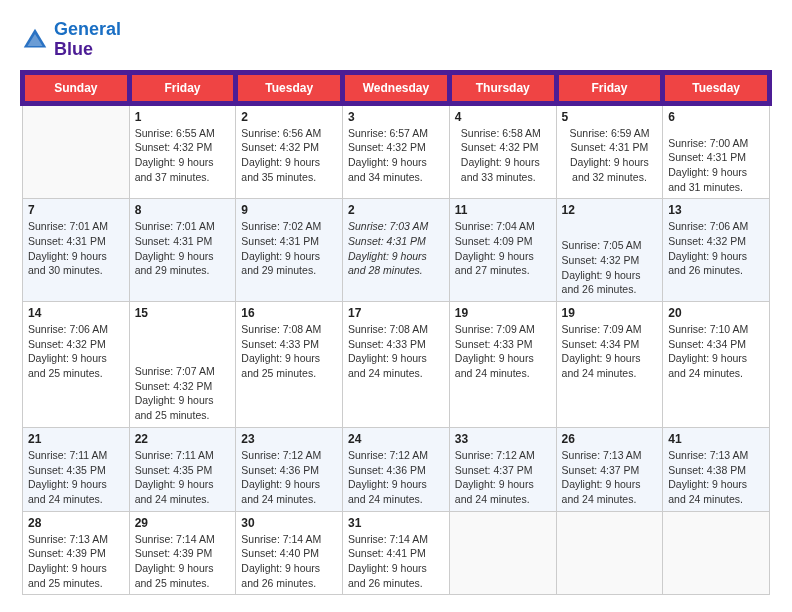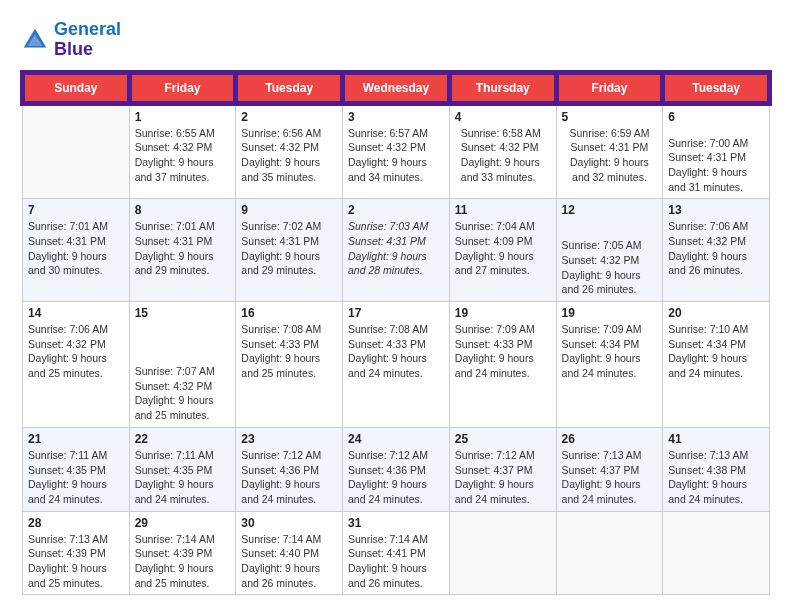--- a/index.html
+++ b/index.html
@@ -292,21 +292,21 @@
 and 24 minutes.</div>
         </td>
         <td>
           <div class="day-number">24</div>
           <div class="day-info" style="white-space: pre-line;">Sunrise: 7:12 AM
 Sunset: 4:36 PM
 Daylight: 9 hours
 and 24 minutes.</div>
         </td>
         <td>
-          <div class="day-number">25</div>
+          <div class="day-number">33</div>
           <div class="day-info" style="white-space: pre-line;">Sunrise: 7:12 AM
 Sunset: 4:37 PM
 Daylight: 9 hours
 and 24 minutes.</div>
         </td>
         <td>
           <div class="day-number">26</div>
           <div class="day-info" style="white-space: pre-line;">Sunrise: 7:13 AM
 Sunset: 4:37 PM
 Daylight: 9 hours

